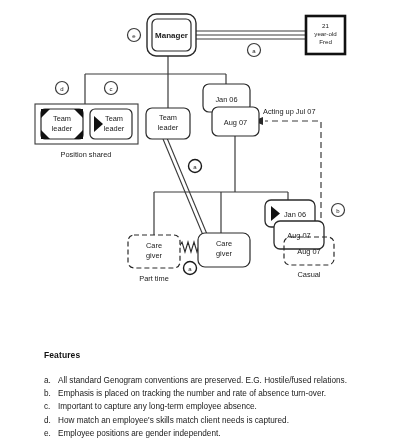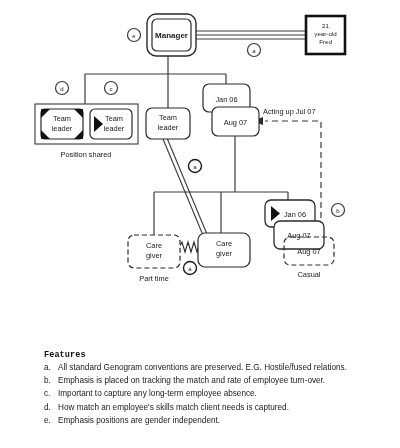--- a/index.html
+++ b/index.html
@@ -25,23 +25,22 @@
   .features {
     position: absolute;
     left: 44px;
     top: 350px;
     width: 340px;
   }
   .features-title {
     font-size: 8.5px;
     font-weight: bold;
     color: #111;
-    margin: 0 0 1px 0;
+    margin: 0 0 14px 0;
     letter-spacing: 0.1px;
-    font-family: Liberation Mono, monospace;
   }
   .feat-list {
     list-style: none;
     margin: 0;
     padding: 0;
   }
   .feat-row {
     display: flex;
     align-items: flex-start;
     font-size: 8.2px;
@@ -235,28 +234,28 @@
 
 <div class="features">
   <div class="features-title">Features</div>
   <ul class="feat-list">
     <li class="feat-row">
       <span class="feat-key">a.</span>
       <span class="feat-text">All standard Genogram conventions are preserved. E.G. Hostile/fused relations.</span>
     </li>
     <li class="feat-row">
       <span class="feat-key">b.</span>
-      <span class="feat-text">Emphasis is placed on tracking the match and rate of employee turn-over.</span>
+      <span class="feat-text">Emphasis is placed on tracking the number and rate of absence turn-over.</span>
     </li>
     <li class="feat-row">
       <span class="feat-key">c.</span>
       <span class="feat-text">Important to capture any long-term employee absence.</span>
     </li>
     <li class="feat-row">
       <span class="feat-key">d.</span>
       <span class="feat-text">How match an employee's skills match client needs is captured.</span>
     </li>
     <li class="feat-row">
       <span class="feat-key">e.</span>
-      <span class="feat-text">Emphasis positions are gender independent.</span>
+      <span class="feat-text">Employee positions are gender independent.</span>
     </li>
   </ul>
 </div>
 
 </body></html>

